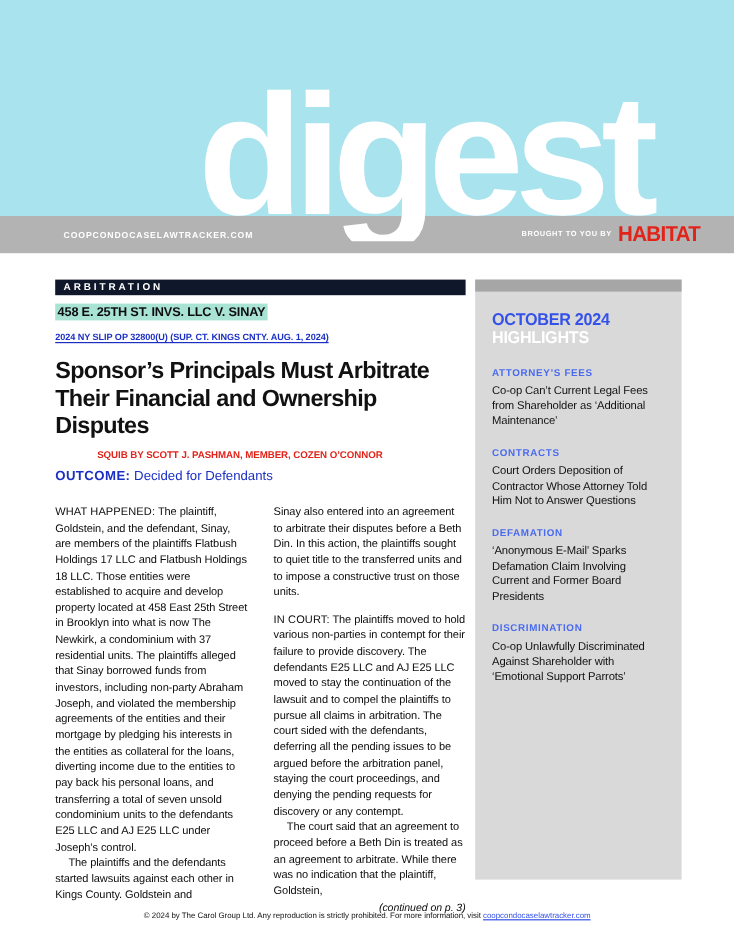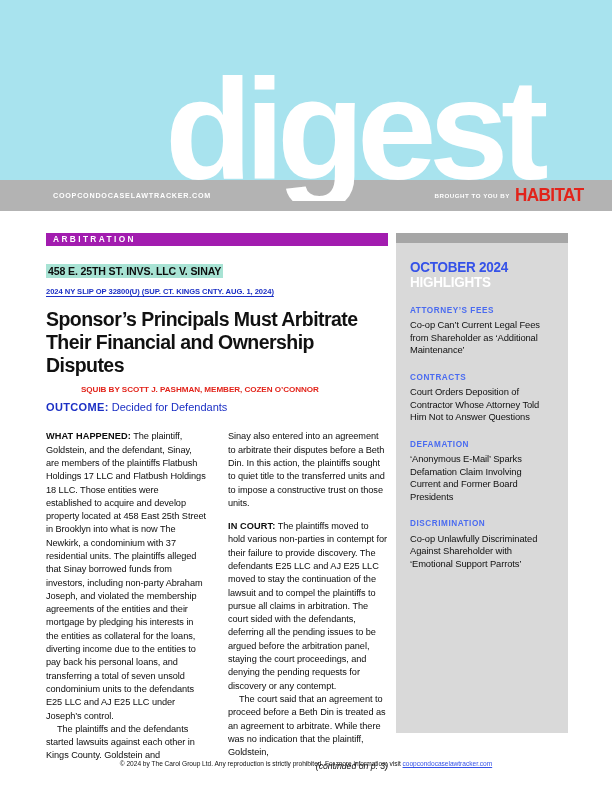--- a/index.html
+++ b/index.html
@@ -154,35 +154,35 @@
   .article {
     position: absolute;
     left: 46px;
     top: 22px;
     width: 342px;
   }
 
   .cat-bar {
     width: 342px;
     height: 13px;
-    background: #a21caf;
+    background: #0f172a;
     display: flex;
     align-items: center;
     padding-left: 7px;
   }
   .cat-bar-label {
     font-size: 8.3px;
     font-weight: 700;
     letter-spacing: 2.4px;
     color: #ffffff;
     line-height: 1;
   }
 
   .case-name {
-    margin-top: 18px;
+    margin-top: 7px;
     display: inline-block;
     background: #a8e3d4;
     font-size: 10.6px;
     font-weight: 700;
     color: #0d0d0d;
     letter-spacing: -0.15px;
     padding: 1px 2px 1px 2px;
     line-height: 1.15;
   }
 
@@ -240,21 +240,21 @@
   .col {
     width: 160px;
     font-size: 9.2px;
     line-height: 1.445;
     color: #0c0c0c;
     letter-spacing: -0.06px;
   }
   .col p { margin: 0; }
   .col p.indent { text-indent: 11px; }
   .col p.gap { margin-top: 10px; }
-  .lead-in { font-weight: 700; letter-spacing: 0.1px; text-align: right; }
+  .lead-in { font-weight: 400; letter-spacing: 0.1px; text-align: right; }
   .continued {
     margin-top: 1px;
     text-align: right;
     font-style: italic;
     font-size: 8.8px;
     color: #0c0c0c;
   }
 
   
   .sidebar {

